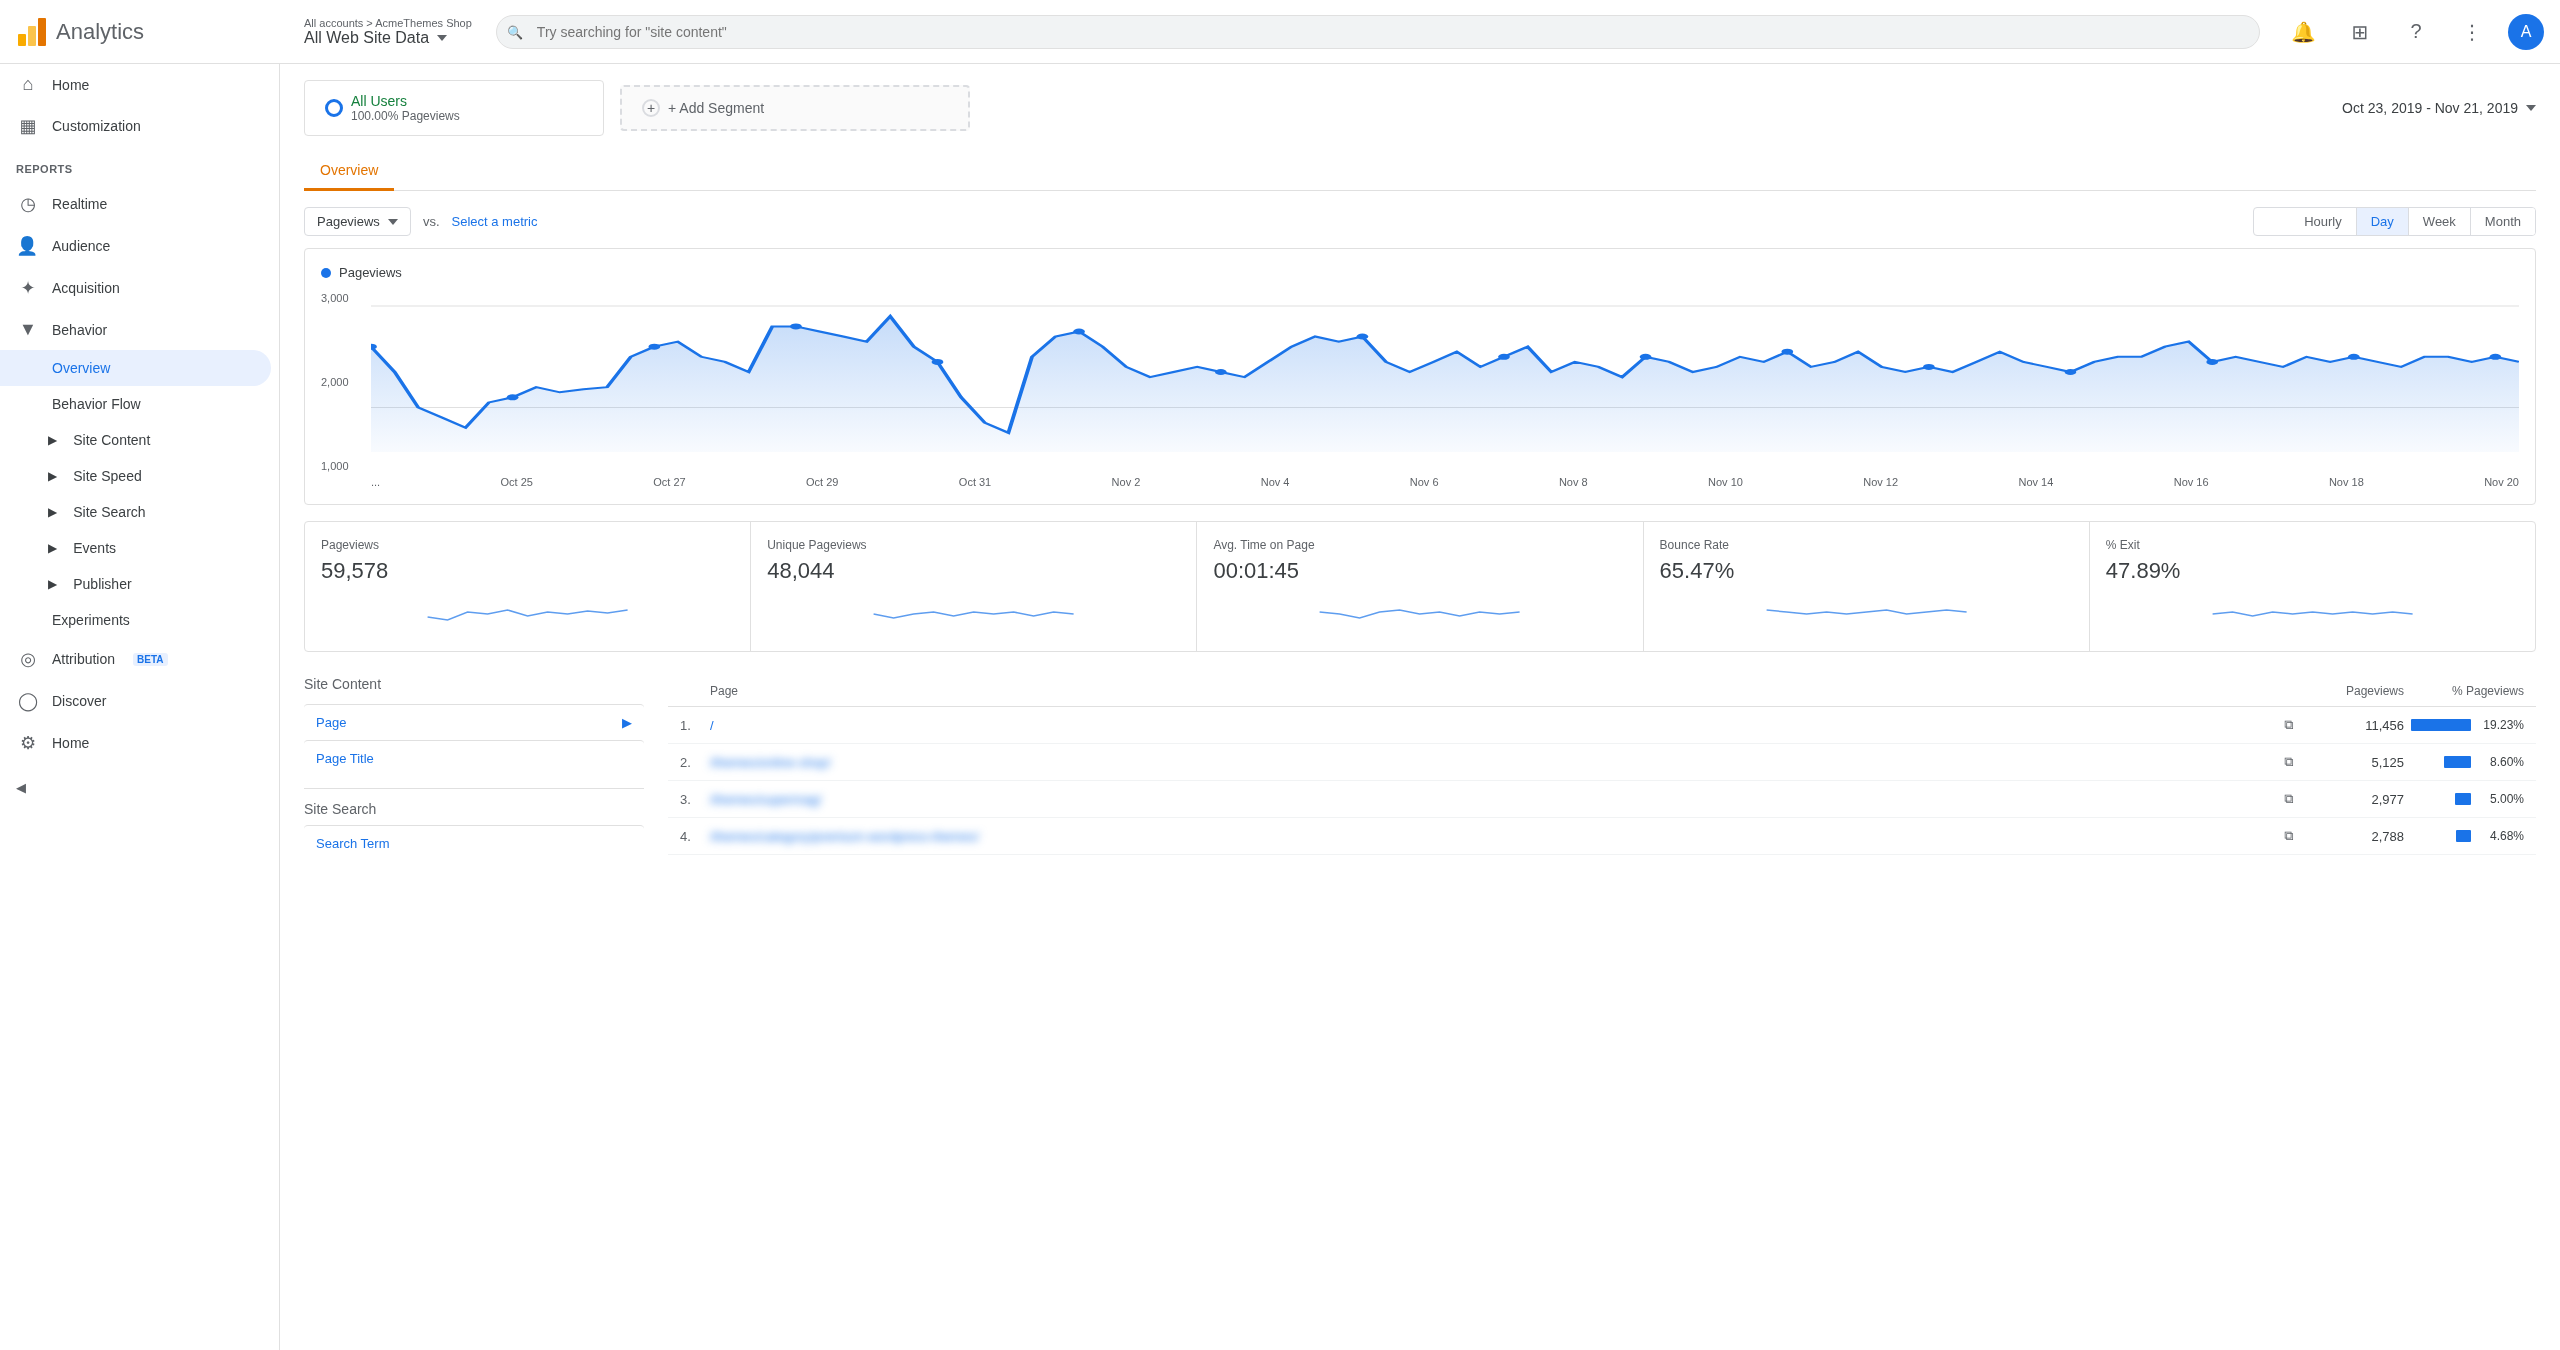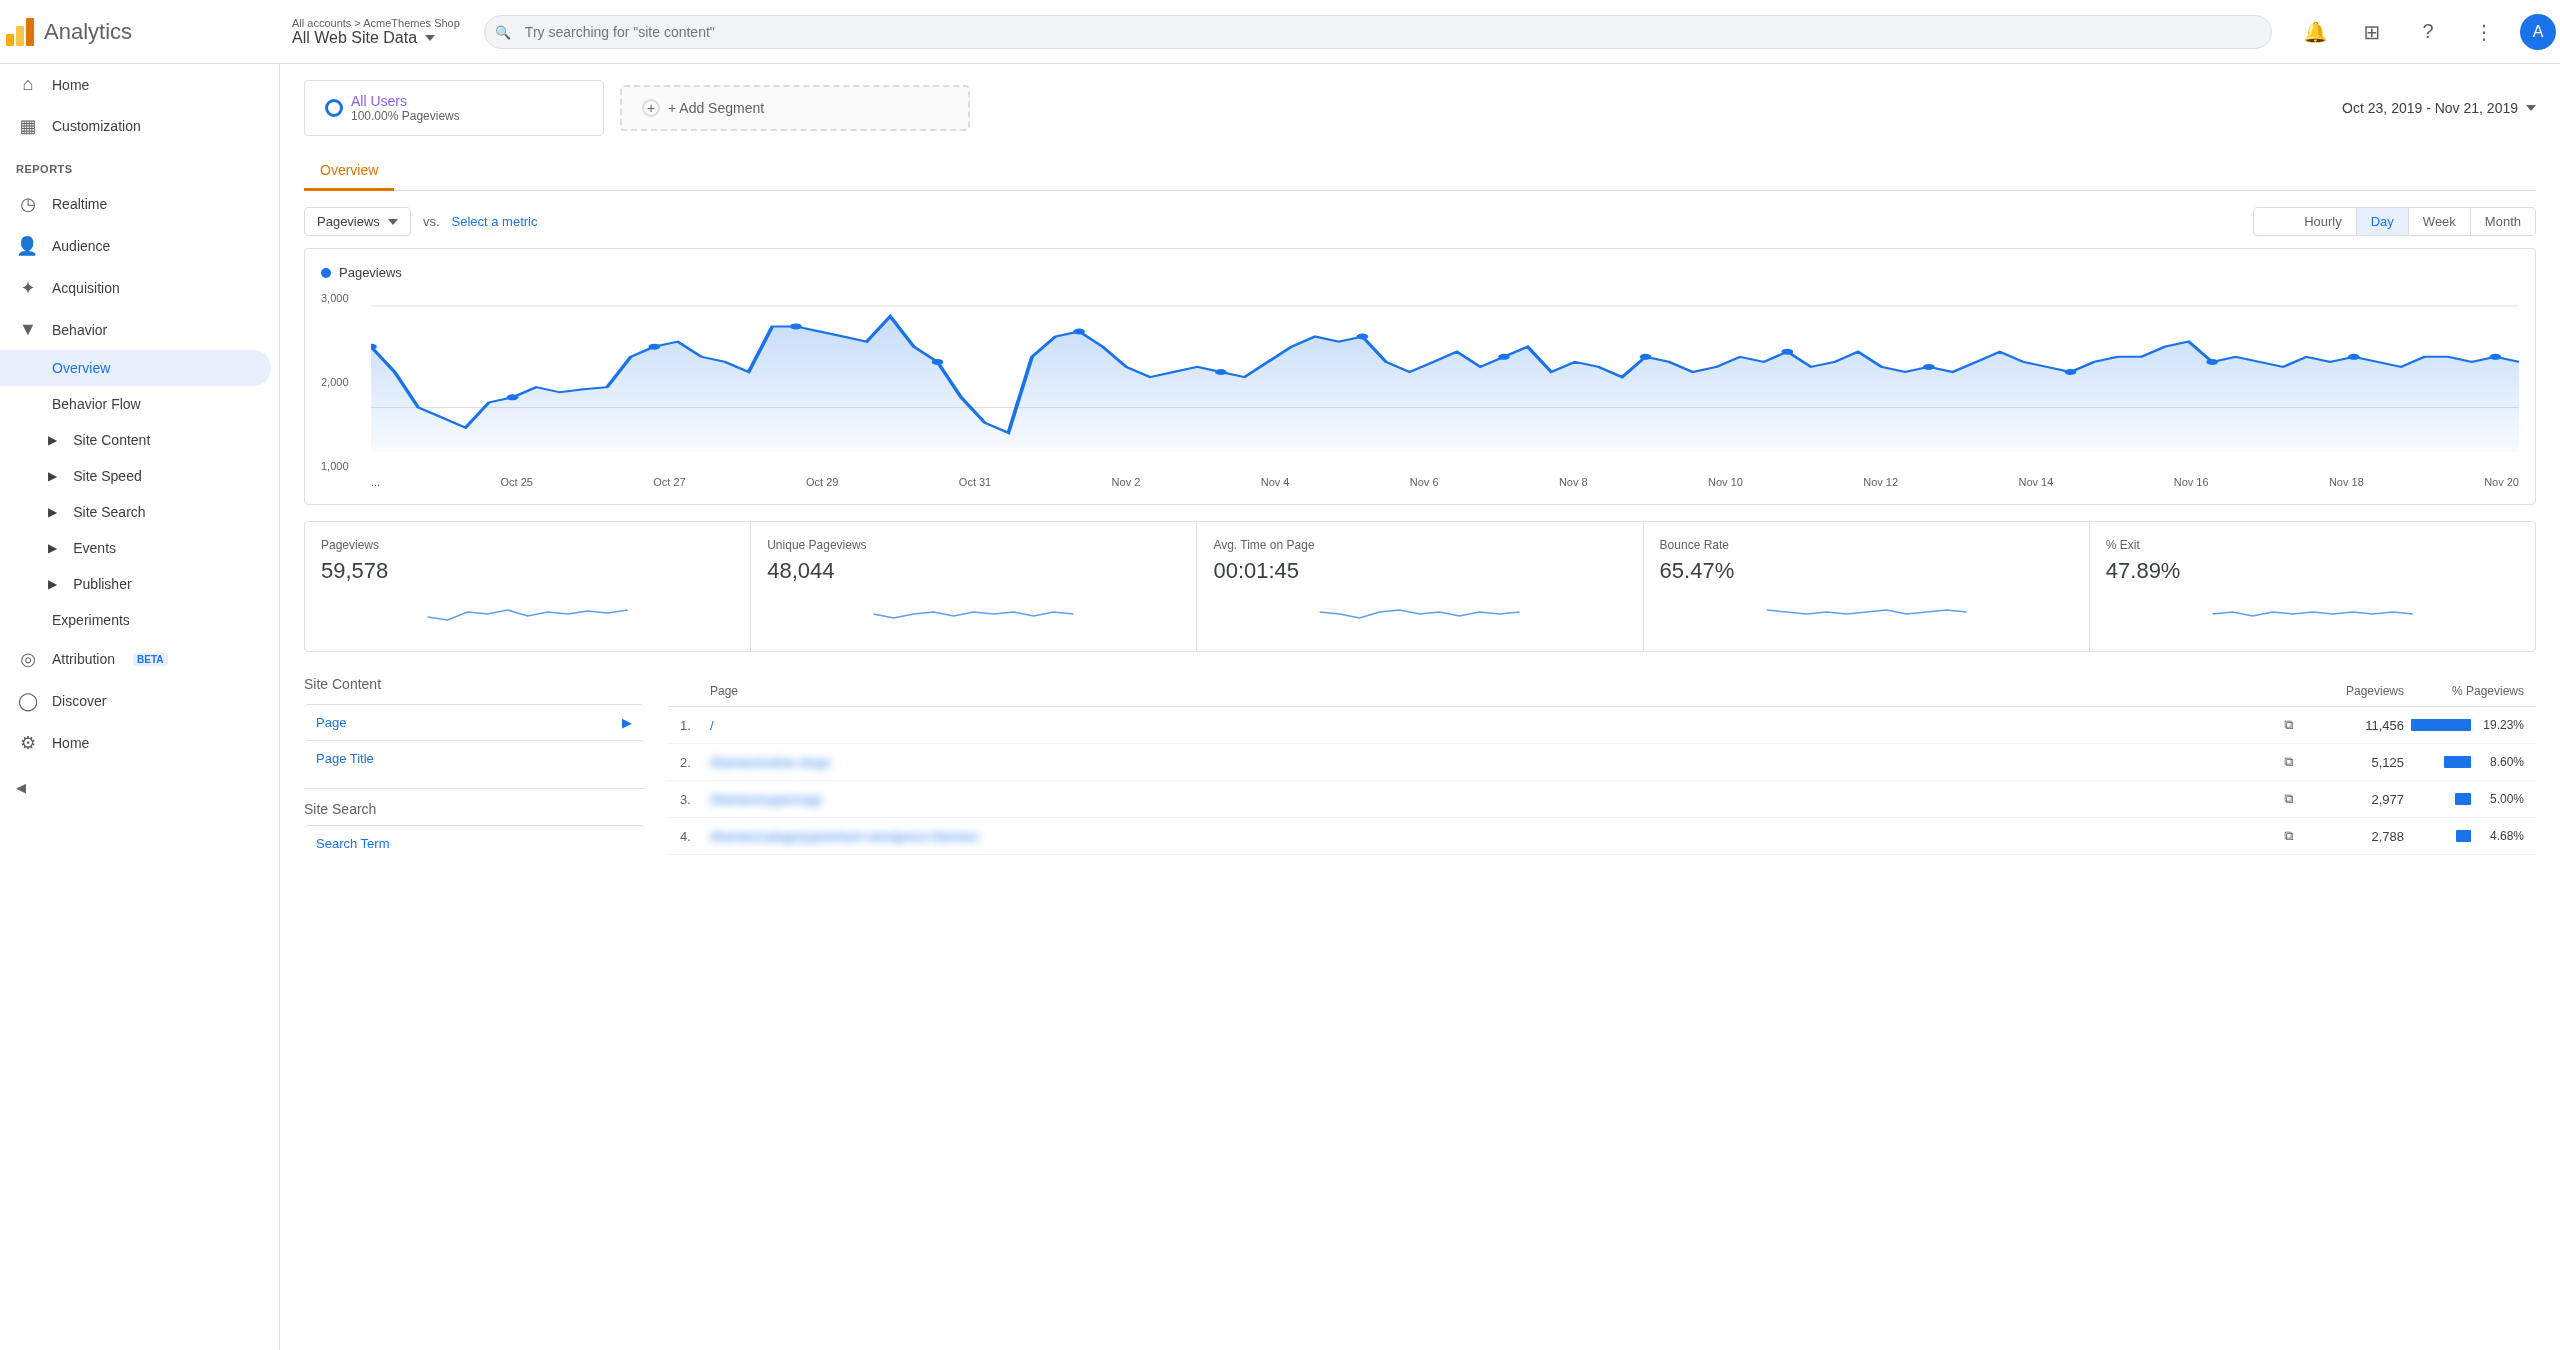--- a/index.html
+++ b/index.html
@@ -1,19 +1,19 @@
 <!DOCTYPE html>
 <html><head>
   <meta charset="utf-8">
   <style>
     * { box-sizing: border-box; margin: 0; padding: 0; }
     body { font-family: 'Google Sans', Arial, sans-serif; font-size: 13px; color: #3c4043; background: #fff; display: flex; flex-direction: column; height: 100vh; overflow: hidden; }
 
     
-    .top-nav { display: flex; align-items: center; height: 64px; padding: 0 4px; border-bottom: 1px solid #e0e0e0; background: #fff; flex-shrink: 0; }
+    .top-nav { display: flex; align-items: center; height: 64px; padding: 0 16px; border-bottom: 1px solid #e0e0e0; background: #fff; flex-shrink: 0; }
     .logo-area { display: flex; align-items: center; gap: 8px; width: 280px; flex-shrink: 0; }
     .logo-icon { width: 32px; height: 32px; }
     .logo-text { font-size: 22px; color: #5f6368; font-weight: 400; }
     .breadcrumb-area { display: flex; flex-direction: column; margin-left: 8px; }
     .breadcrumb-top { font-size: 11px; color: #5f6368; }
     .breadcrumb-current { font-size: 16px; color: #3c4043; display: flex; align-items: center; gap: 4px; cursor: pointer; }
     .search-bar { flex: 1; margin: 0 24px; }
     .search-bar input { width: 100%; padding: 8px 16px 8px 40px; border: 1px solid #e0e0e0; border-radius: 24px; font-size: 14px; color: #5f6368; background: #f1f3f4; outline: none; }
     .search-wrapper { position: relative; }
     .search-icon-pos { position: absolute; left: 12px; top: 50%; transform: translateY(-50%); color: #5f6368; }
@@ -34,21 +34,21 @@
     .expand-icon { font-size: 12px; margin-left: -4px; }
 
     
     .content { flex: 1; overflow-y: auto; padding: 16px 24px; background: #fff; }
 
     
     .segments-bar { display: flex; align-items: center; gap: 16px; margin-bottom: 16px; }
     .segment-chip { display: flex; align-items: center; gap: 8px; padding: 12px 20px; border: 1px solid #e0e0e0; border-radius: 4px; background: #fff; min-width: 300px; }
     .segment-chip.dashed { border: 2px dashed #dadce0; background: #fafafa; color: #5f6368; cursor: pointer; min-width: 350px; }
     .segment-dot { width: 18px; height: 18px; border-radius: 50%; border: 3px solid #1a73e8; background: transparent; }
-    .segment-label { font-size: 14px; font-weight: 500; color: #8b5cf6; }
+    .segment-label { font-size: 14px; font-weight: 500; color: #15803d; }
     .segment-sub { font-size: 12px; color: #5f6368; }
     .add-segment-text { font-size: 14px; color: #5f6368; }
     .date-range { margin-left: auto; display: flex; align-items: center; gap: 4px; font-size: 14px; color: #3c4043; cursor: pointer; }
 
     
     .overview-tab-bar { border-bottom: 1px solid #e0e0e0; margin-bottom: 16px; }
     .tab { display: inline-block; padding: 10px 16px; font-size: 14px; color: #5f6368; cursor: pointer; border-bottom: 3px solid transparent; margin-bottom: -1px; }
     .tab.active { color: #e37400; border-bottom-color: #e37400; font-weight: 500; }
 
     

